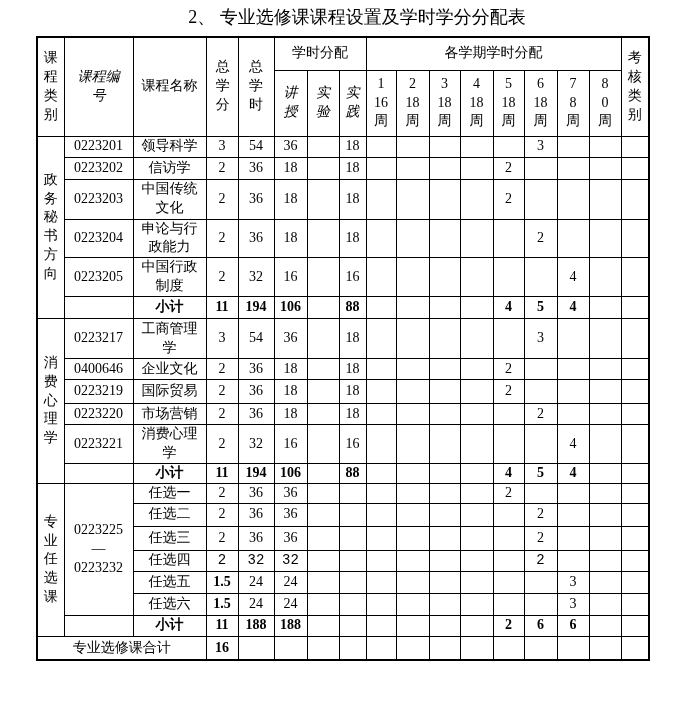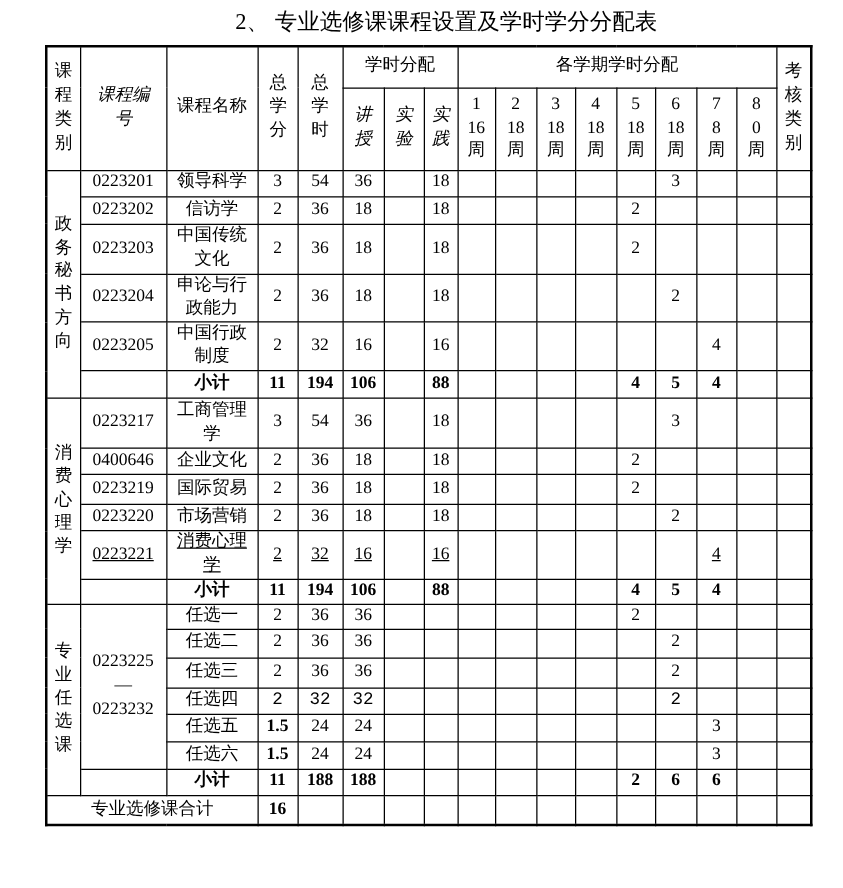--- a/index.html
+++ b/index.html
@@ -299,21 +299,21 @@
           <td class="tl"></td>
           <td></td>
           <td></td>
           <td></td>
           <td></td>
           <td>2</td>
           <td></td>
           <td></td>
           <td></td>
         </tr>
-        <tr style="height: 34px; text-decoration: underline;">
+        <tr style="height: 34px;">
           <td>0223221</td>
           <td>消费心理学</td>
           <td>2</td>
           <td>32</td>
           <td>16</td>
           <td></td>
           <td>16</td>
           <td class="tl"></td>
           <td></td>
           <td></td>

